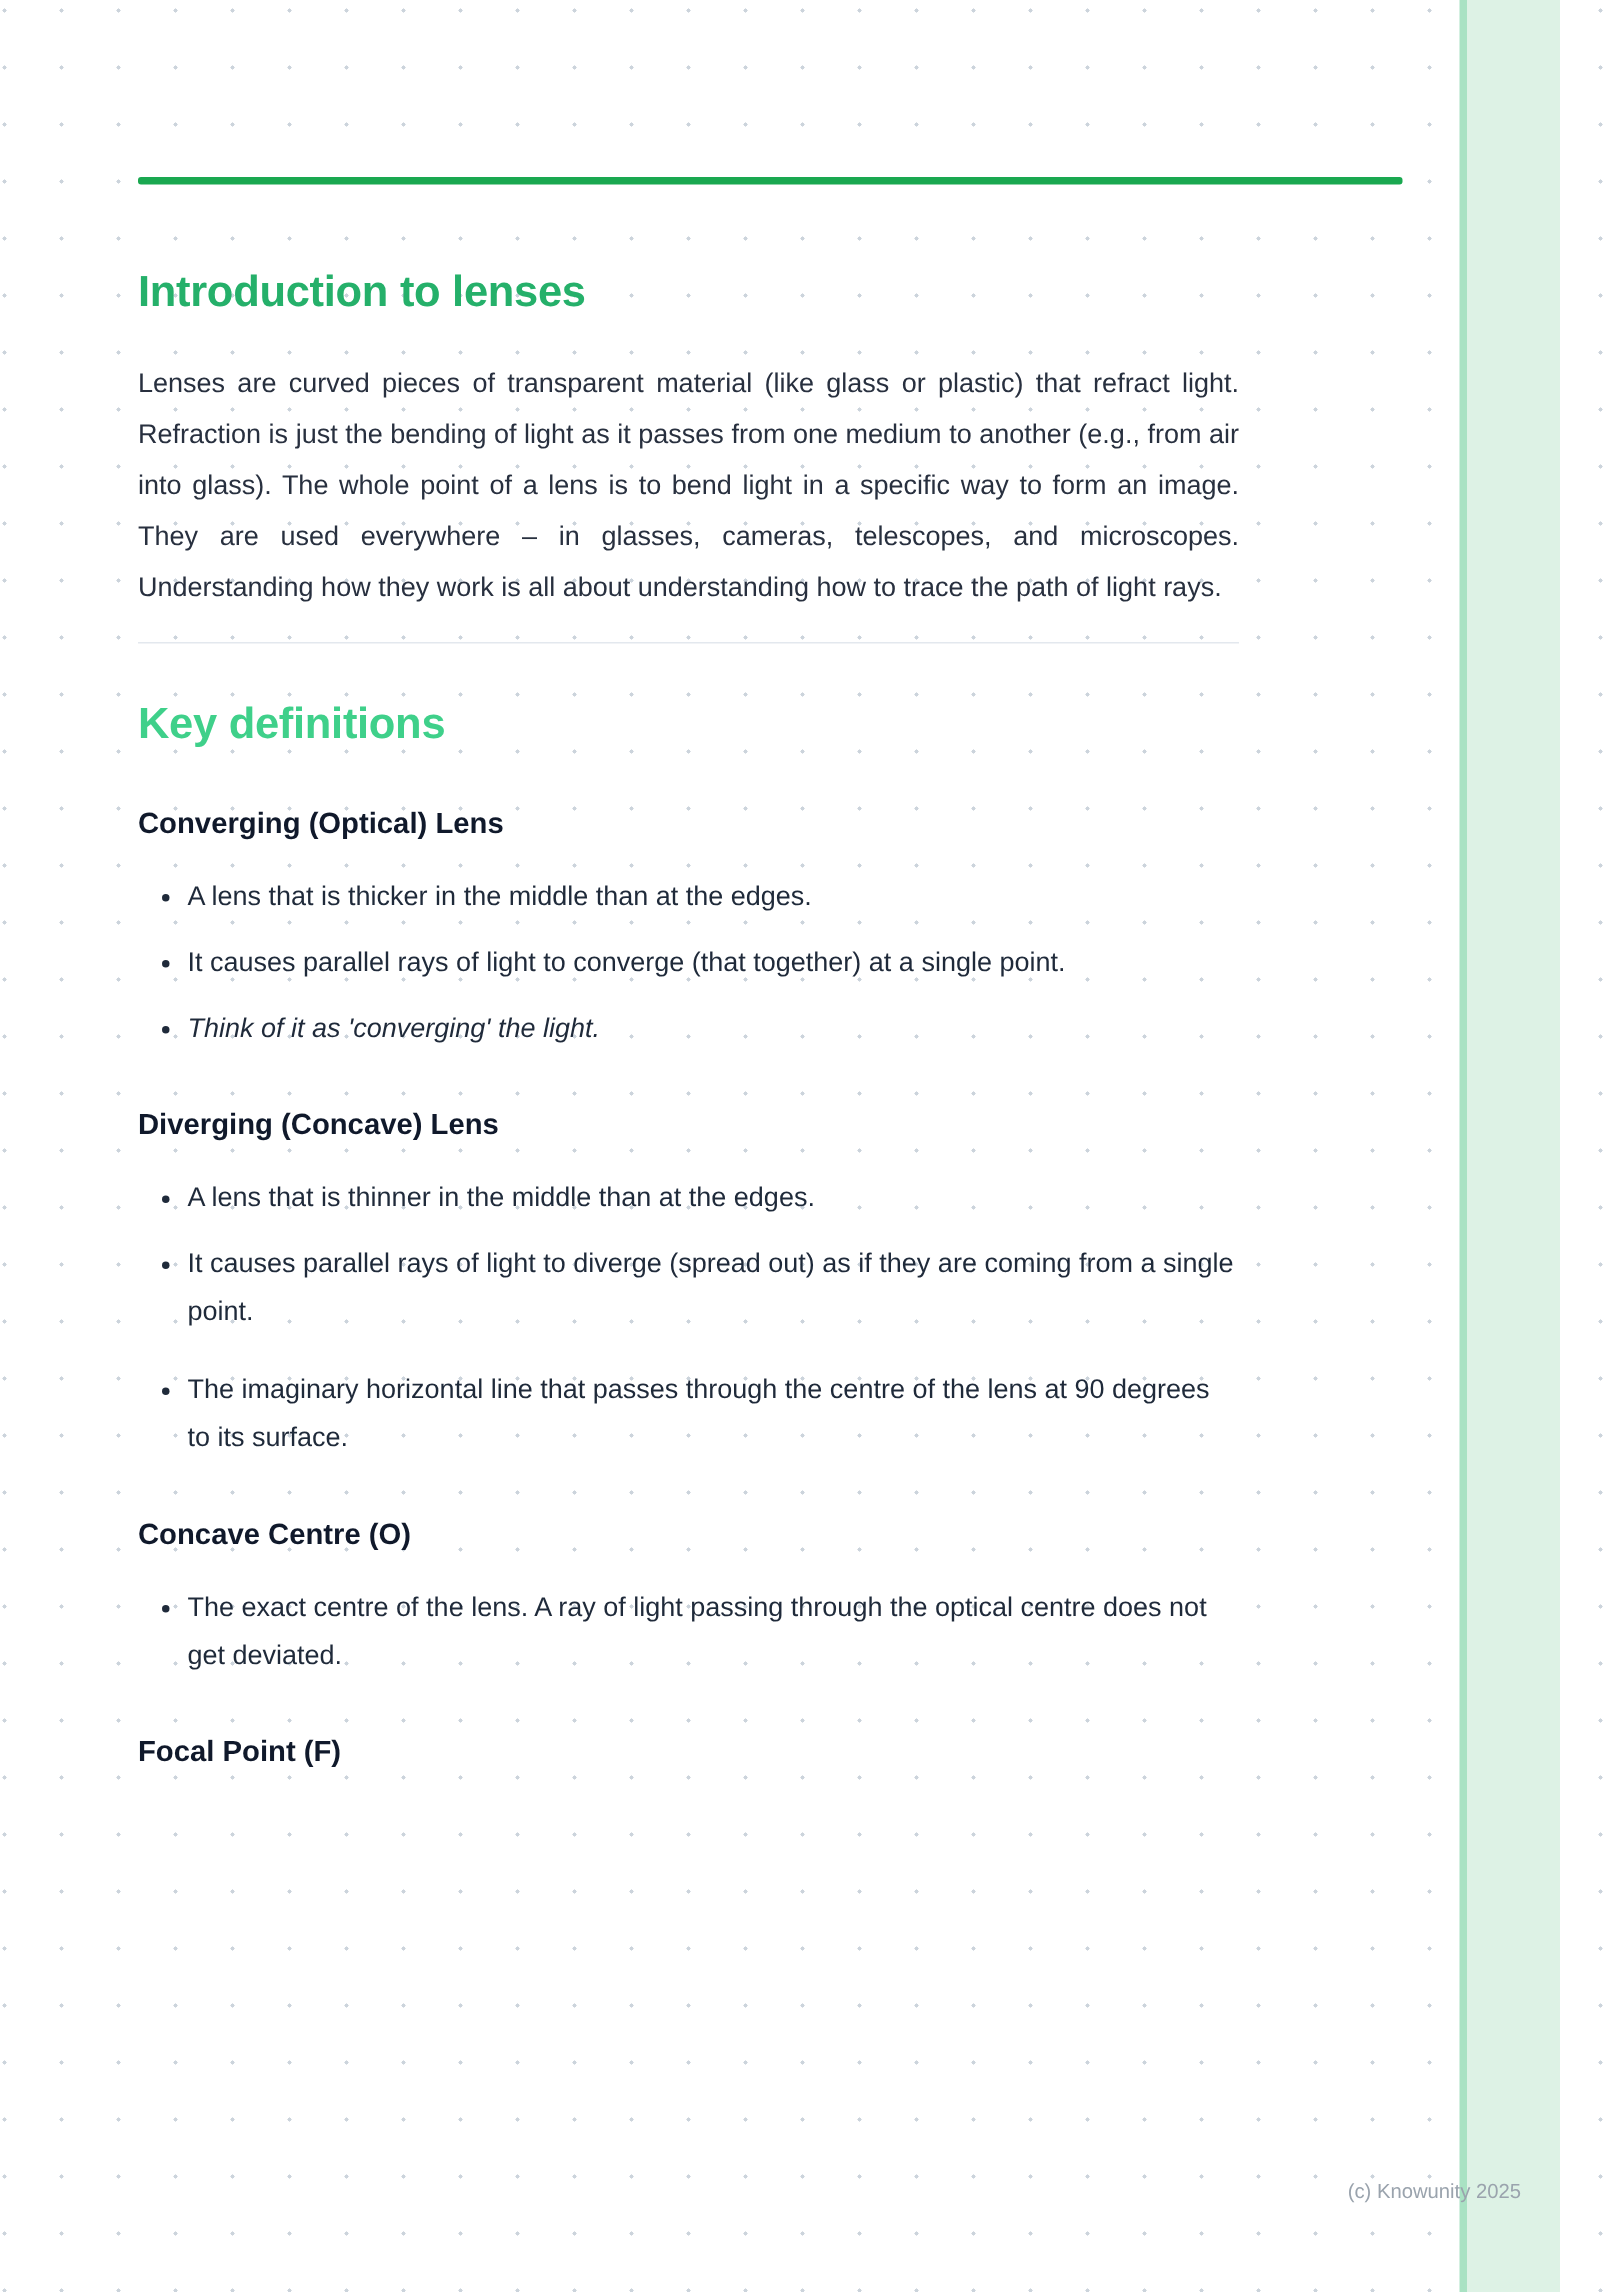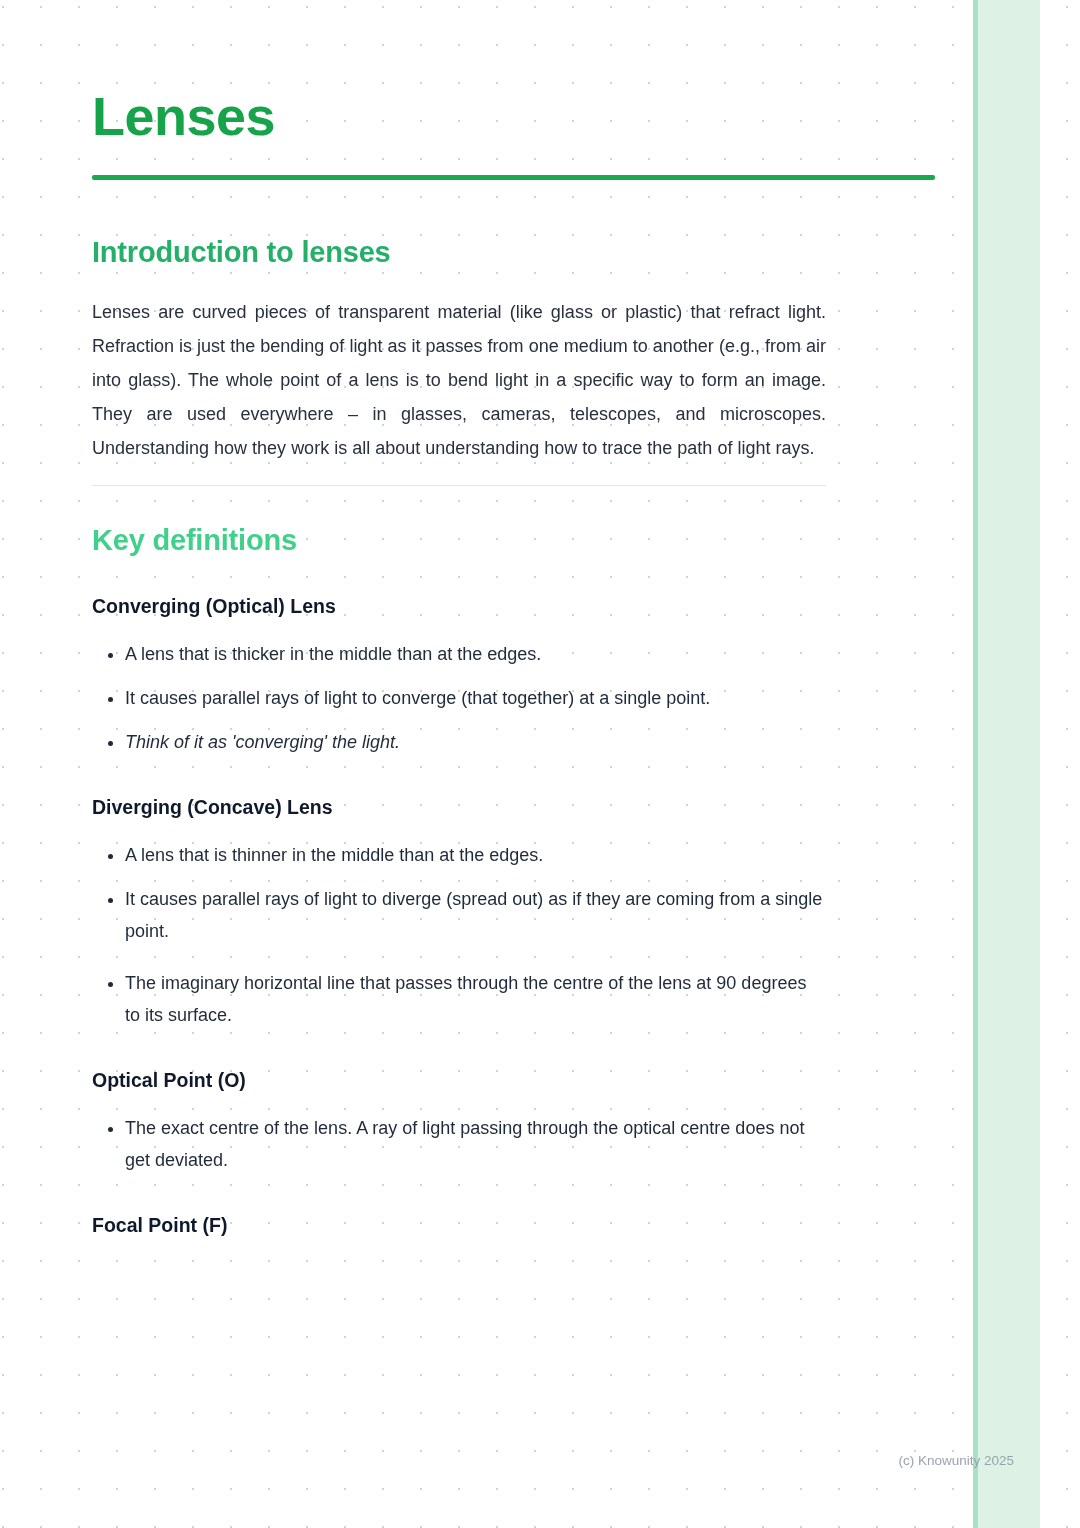--- a/index.html
+++ b/index.html
@@ -102,21 +102,20 @@
   strong { font-weight: bold; }
 </style>
 </head>
 <body>
 
 <div class="page">
   <div class="stripe"></div>
   <div class="stripe-line"></div>
 
   <div class="content">
-    <h1 class="title">Lenses</h1>
     <div class="rule"></div>
 
     <h2 class="section-h intro-h">Introduction to lenses</h2>
     <p class="body-par">Lenses are curved pieces of transparent material (like glass or plastic) that refract light. Refraction is just the bending of light as it passes from one medium to another (e.g., from air into glass). The whole point of a lens is to bend light in a specific way to form an image. They are used everywhere – in glasses, cameras, telescopes, and microscopes. Understanding how they work is all about understanding how to trace the path of light rays.</p>
 
     <hr class="divider">
 
     <h2 class="section-h keydef-h">Key definitions</h2>
 
     <h3 class="term">Converging (Optical) Lens</h3>
@@ -129,21 +128,21 @@
     <h3 class="term">Diverging (Concave) Lens</h3>
     <ul class="def-list">
       <li>A lens that is thinner in the middle than at the edges.</li>
       <li>It causes parallel rays of light to diverge (spread out) as if they are coming from a single point.</li>
     </ul>
 
     <ul class="def-list">
       <li>The imaginary horizontal line that passes through the centre of the lens at 90 degrees to its surface.</li>
     </ul>
 
-    <h3 class="term">Optical Point (O)</h3>
+    <h3 class="term">Concave Centre (O)</h3>
     <ul class="def-list">
       <li>The exact centre of the lens. A ray of light passing through the optical centre does not get deviated.</li>
     </ul>
 
     <h3 class="term">Focal Point (F)</h3>
   </div>
 
   <div class="footer">(c) Knowunity 2025</div>
 </div>
 

